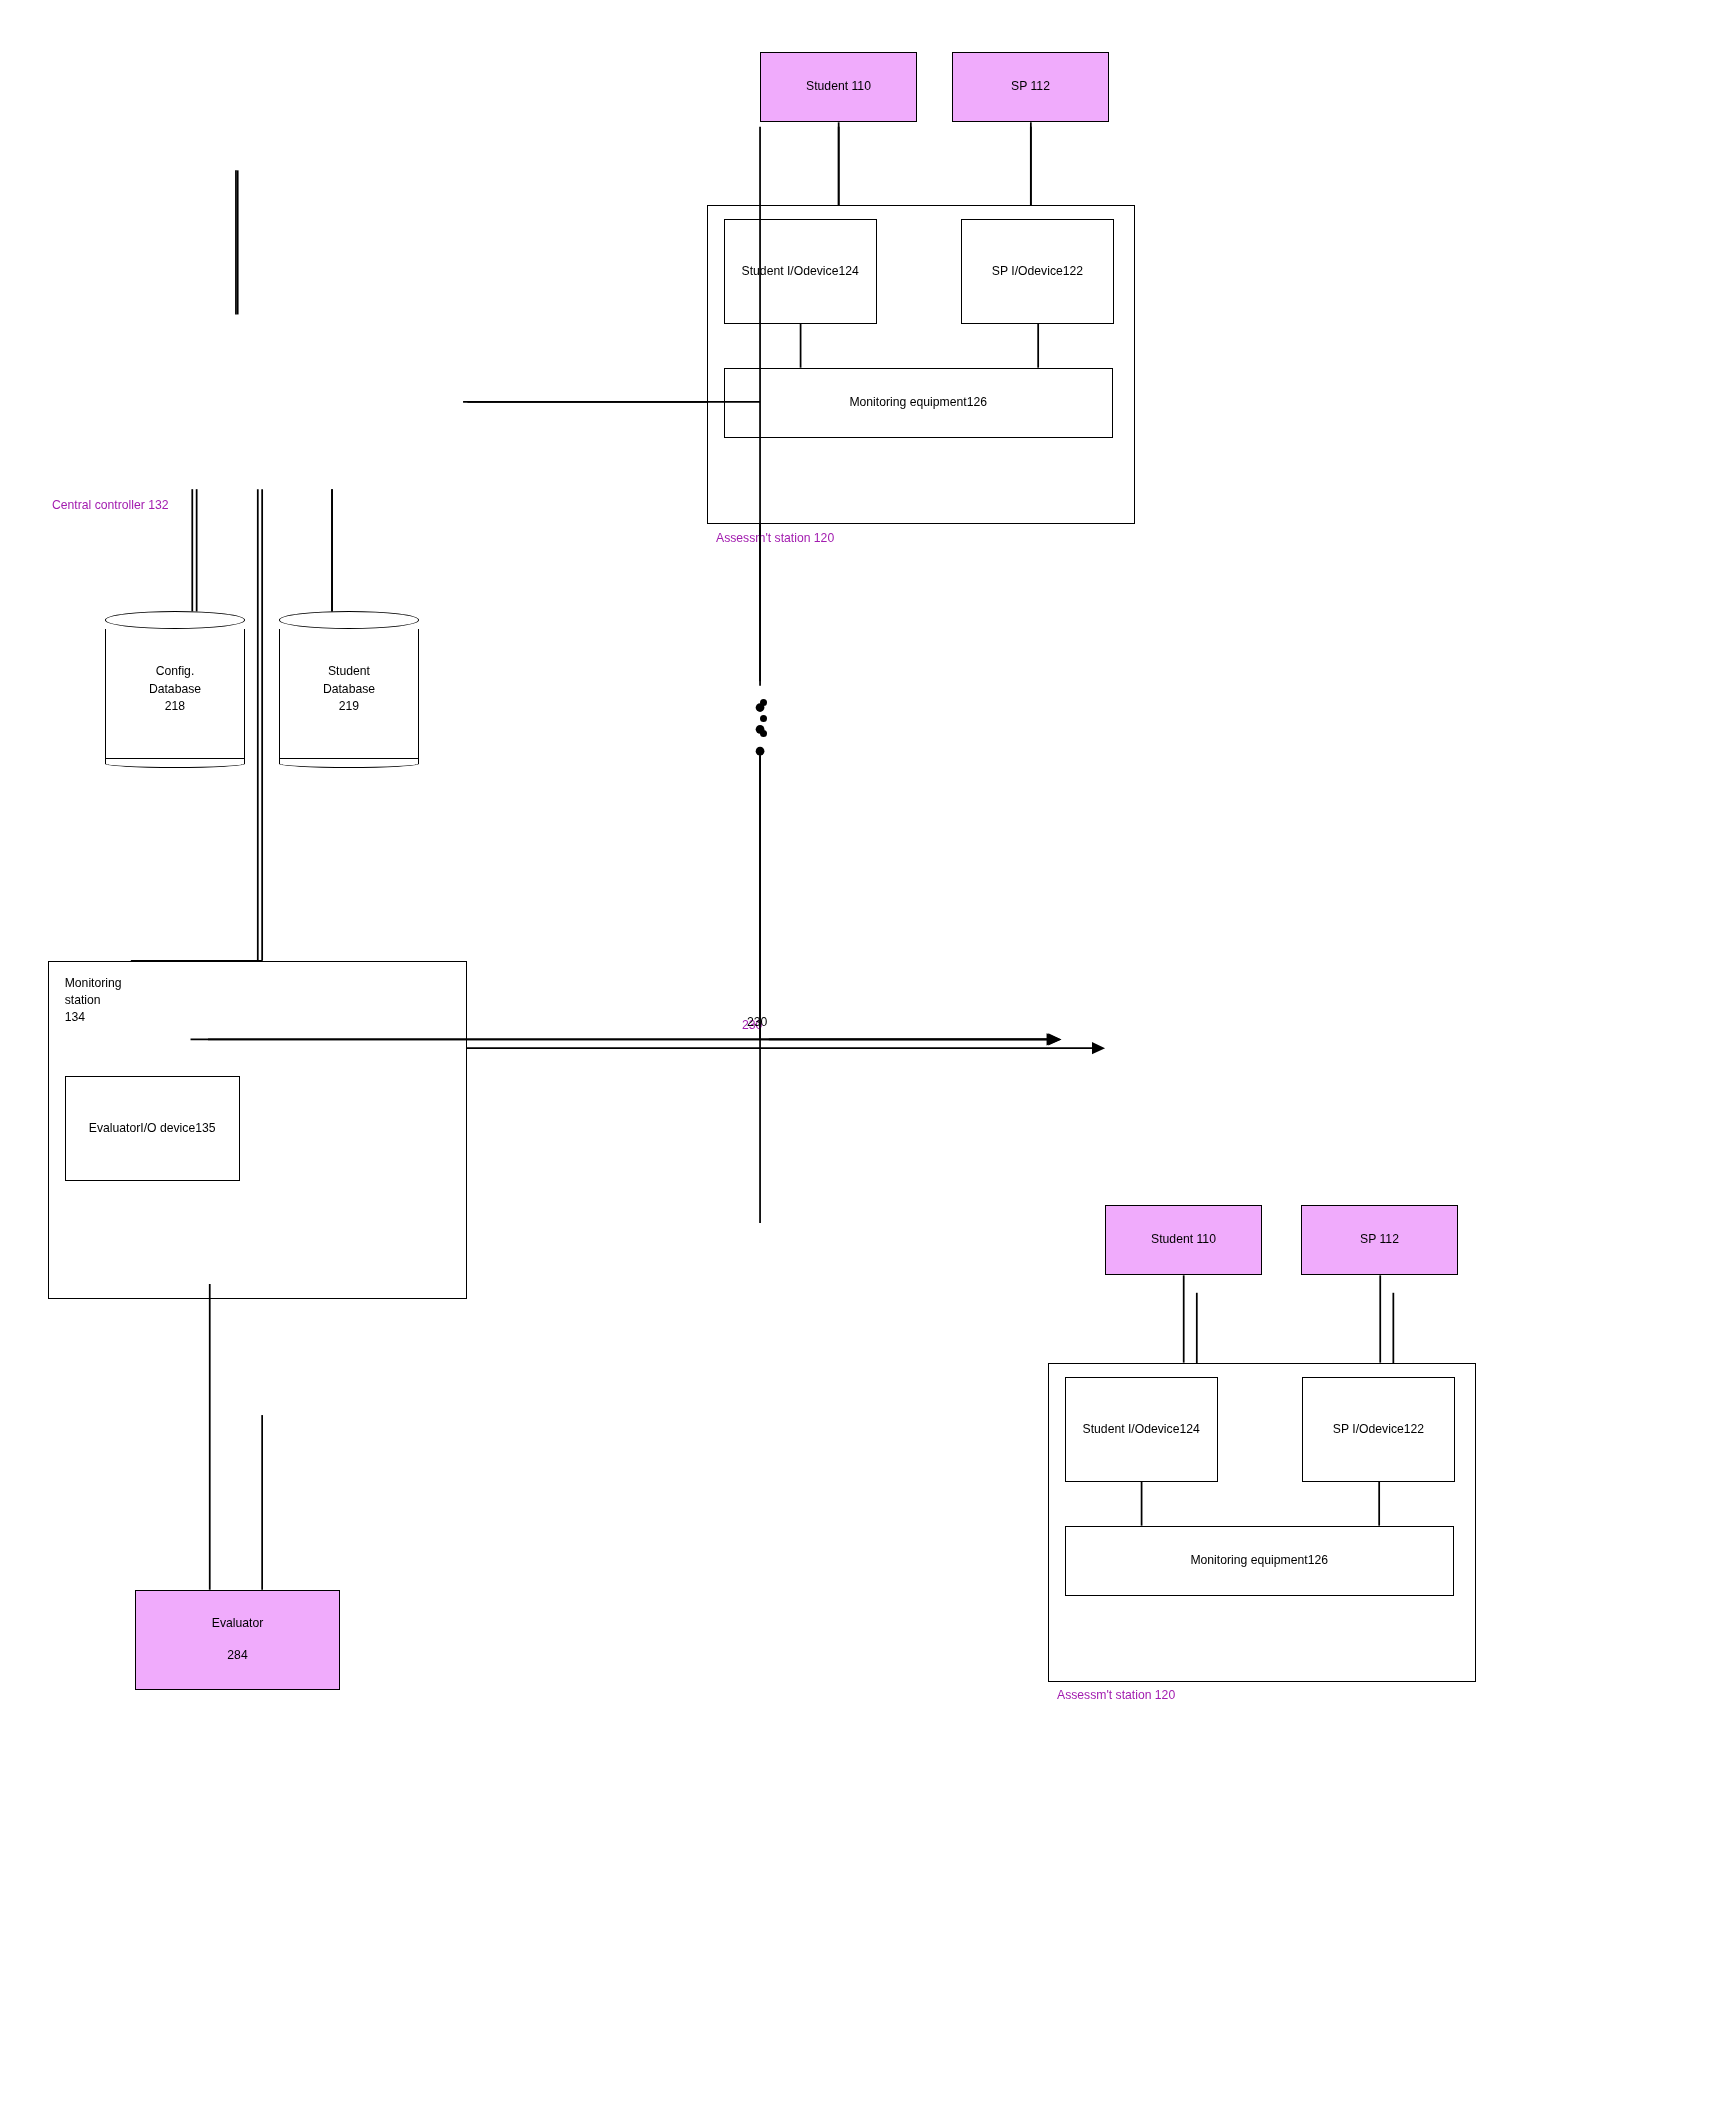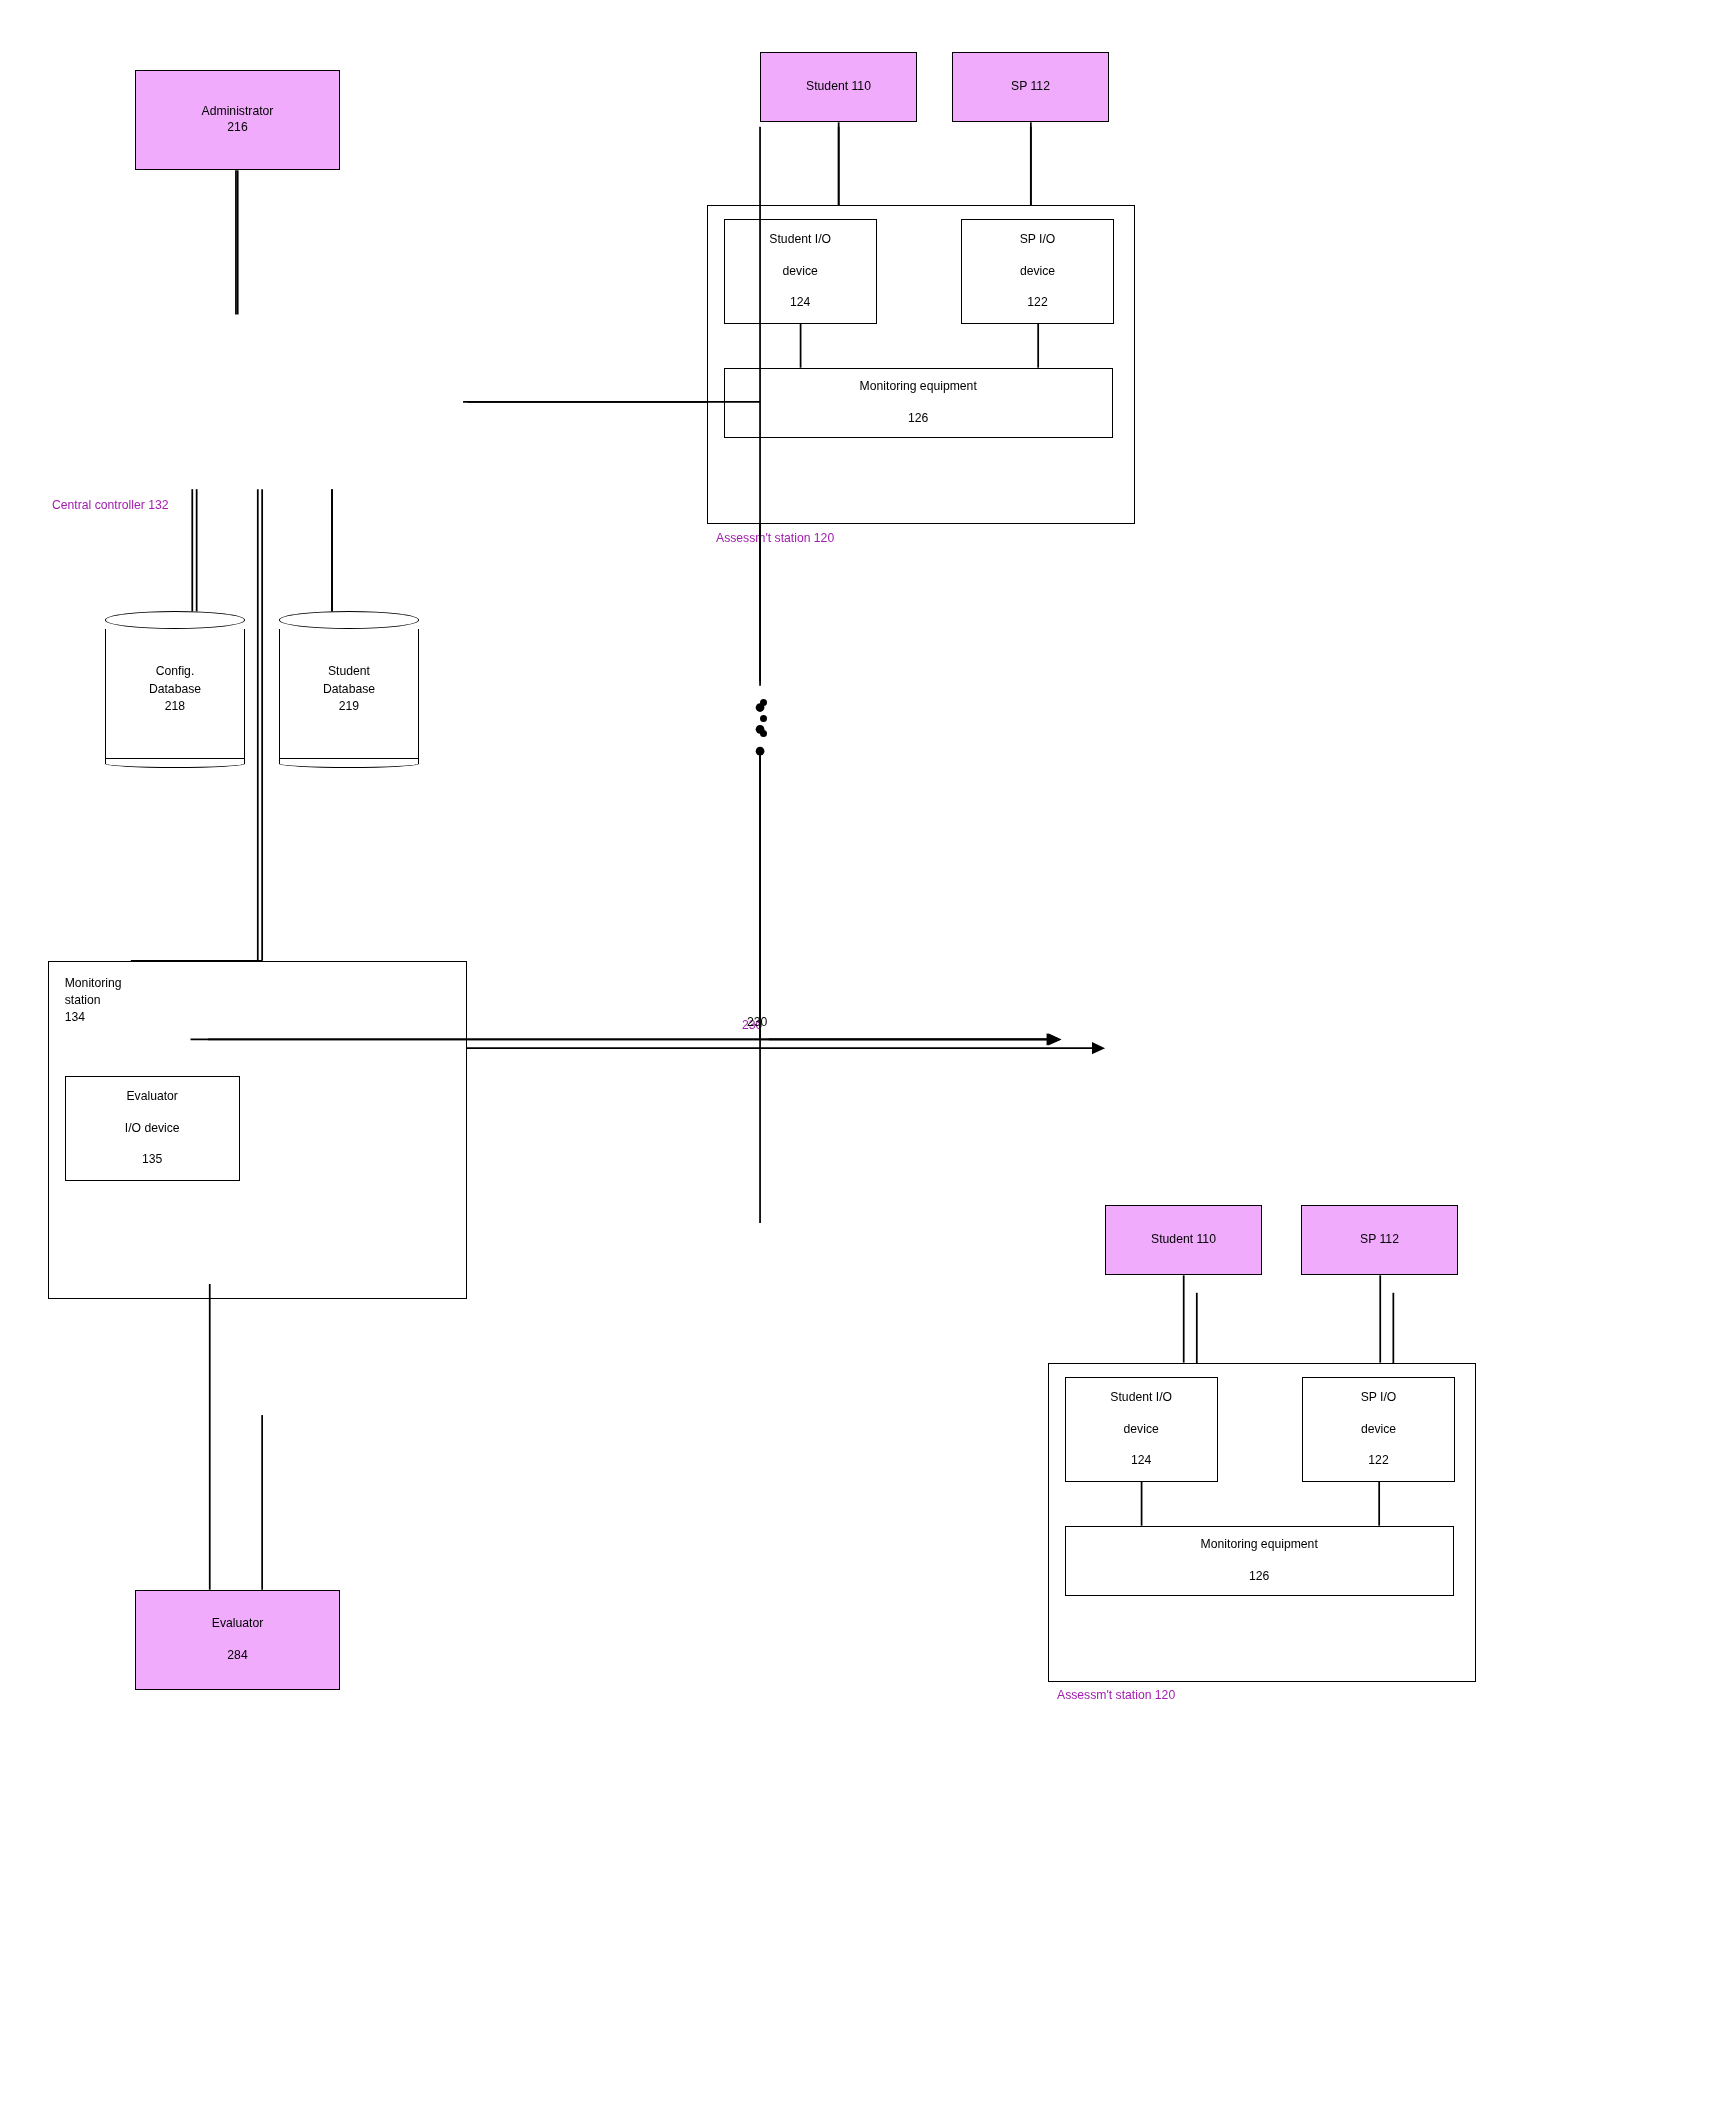--- a/index.html
+++ b/index.html
@@ -29,21 +29,21 @@
       justify-content: center;
       text-align: center;
       line-height: 1.3;
     }
 
     .box-inner {
       position: absolute;
       border: 1.7px solid #000;
       background: #fff;
       display: flex;
-      flex-direction: column;
+      flex-direction: row;
       align-items: center;
       justify-content: center;
       text-align: center;
       line-height: 1.3;
       padding: 5.2px;
     }
 
     .outer-box {
       position: absolute;
       border: 1.7px solid #000;
@@ -156,24 +156,20 @@
     <line x1="300" y1="1620" x2="300" y2="1820" stroke="#000" stroke-width="2"></line>
 
     <line x1="300" y1="560" x2="300" y2="1100" stroke="#000" stroke-width="2"></line>
     <line x1="300" y1="1100" x2="300" y2="1100" stroke="#000" stroke-width="2"></line>
 
     <line x1="300" y1="1100" x2="150" y2="1100" stroke="#000" stroke-width="2"></line>
     <line x1="150" y1="1100" x2="150" y2="1480" stroke="#000" stroke-width="2"></line>
 
   </svg>
 
-  <div class="box" style="left:135px; top:70px; width:205px; height:100px;">
-    <span>Administrator</span>
-    <span>216</span>
-  </div>
 
 
   <div class="label-text" style="left:52px; top:498px; font-size:12.2px;">Central controller 132</div>
 
   <div class="cylinder" style="position:absolute; left:105px; top:611px; width:140px; height:157px;">
     <div class="cylinder-top"></div>
     <div class="cylinder-body">
       <div style="text-align:center; line-height:1.4; padding: 0 4.4px; margin-top: -8.7px;">
         <span>Config.</span><br>
         <span>Database</span><br>

